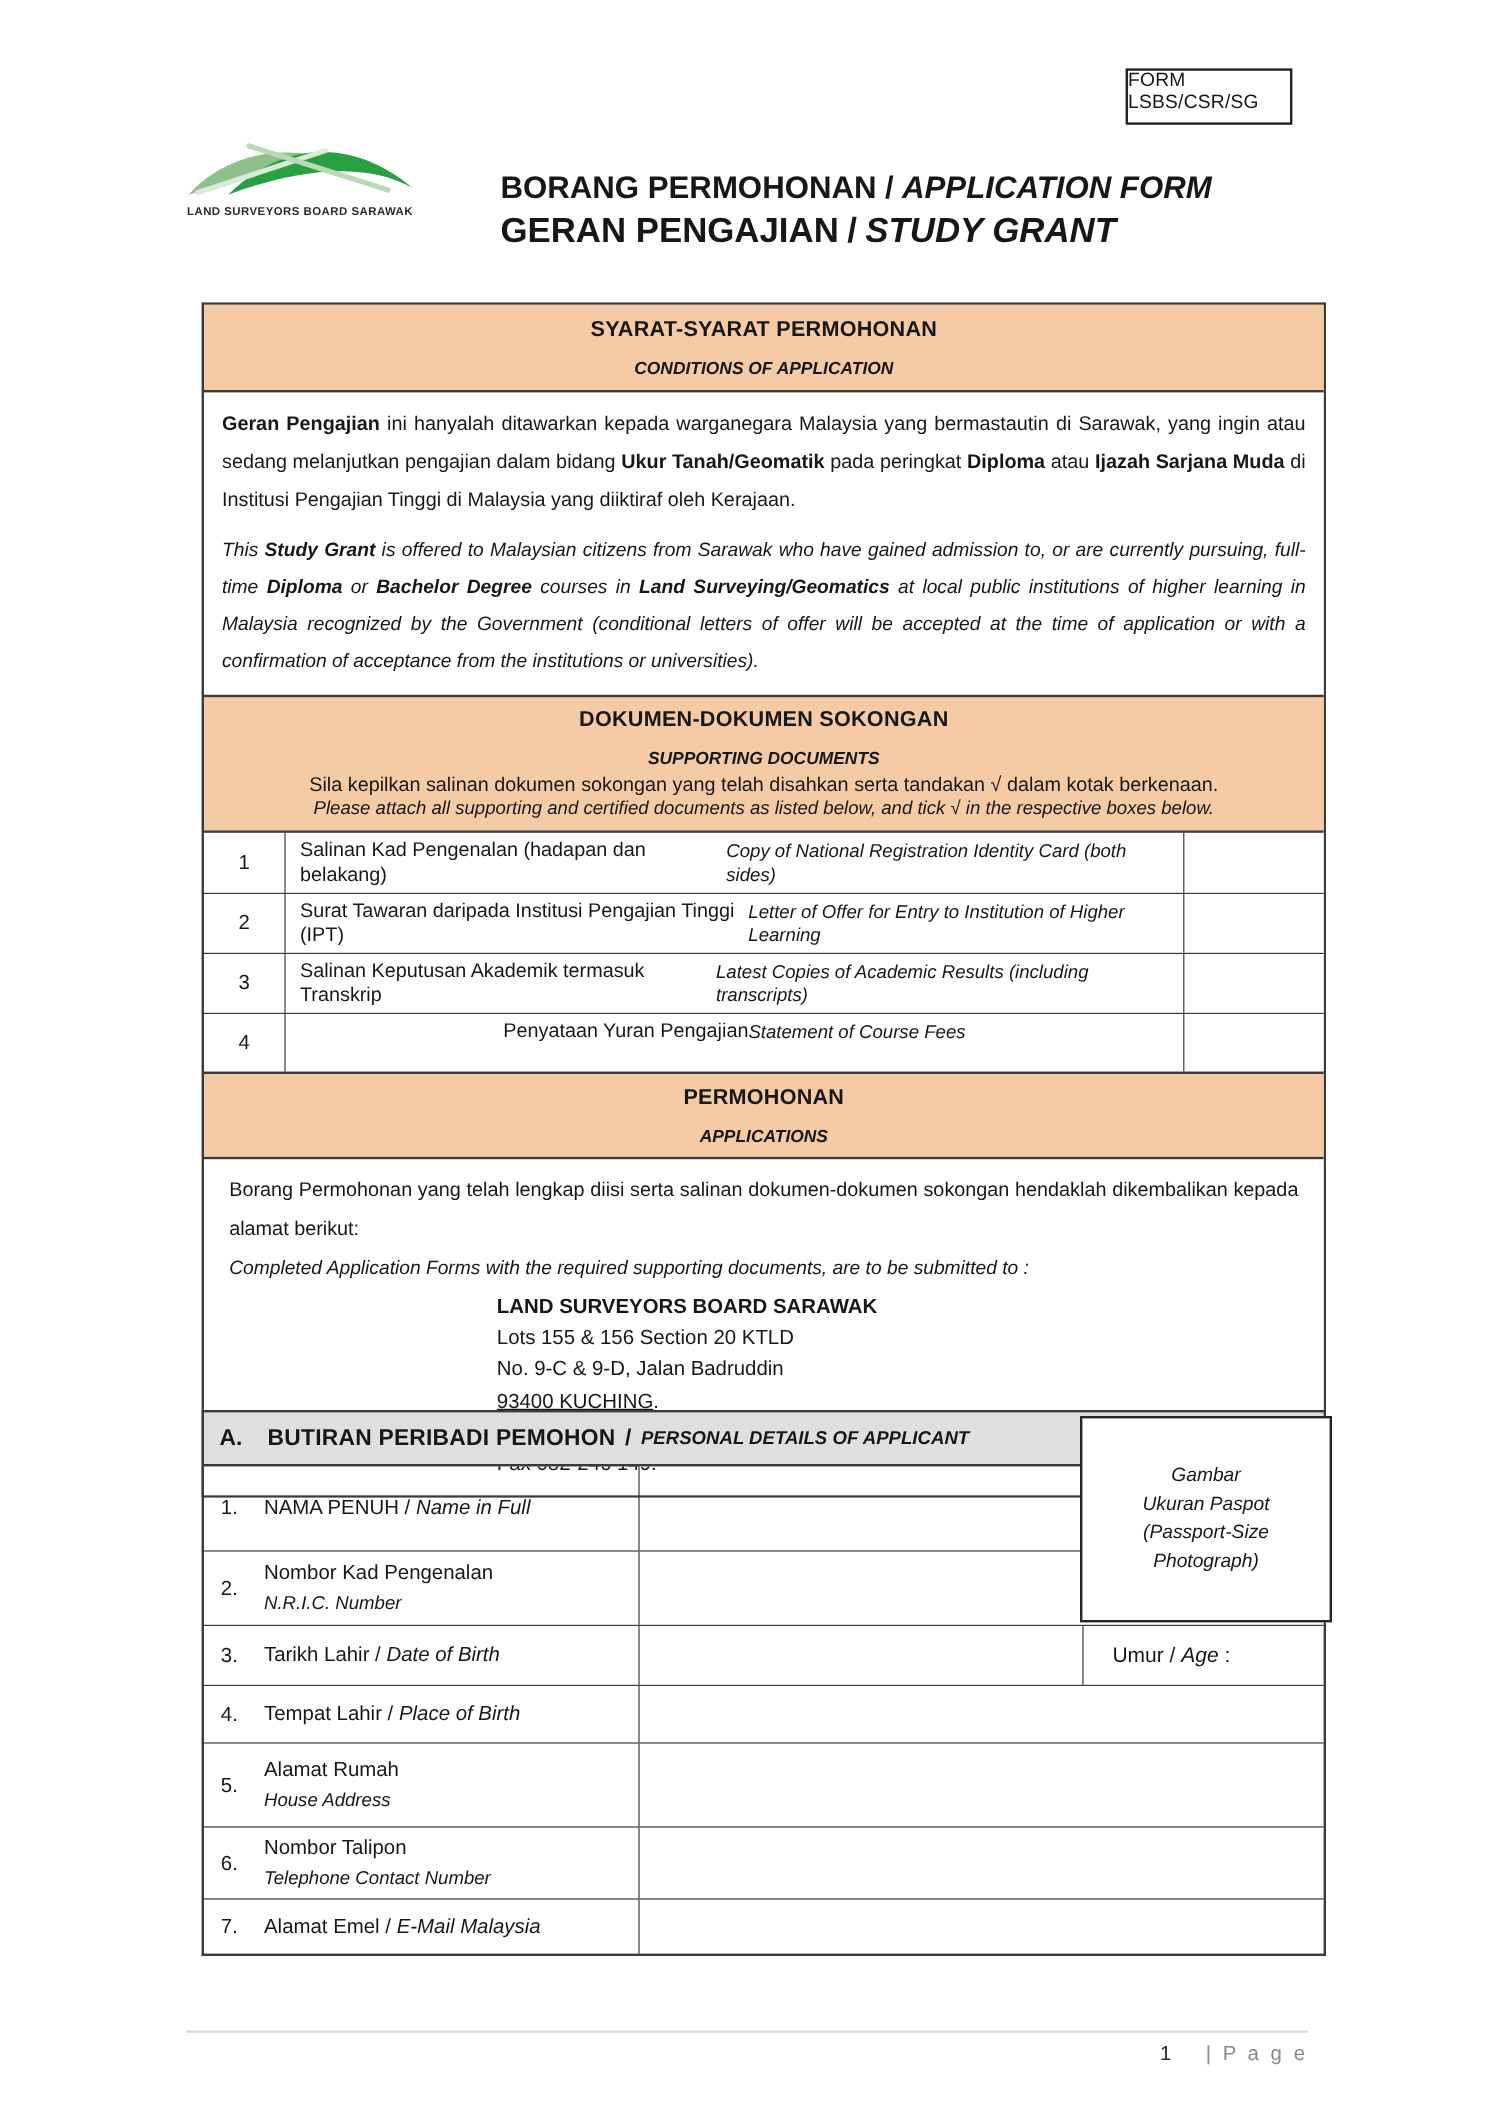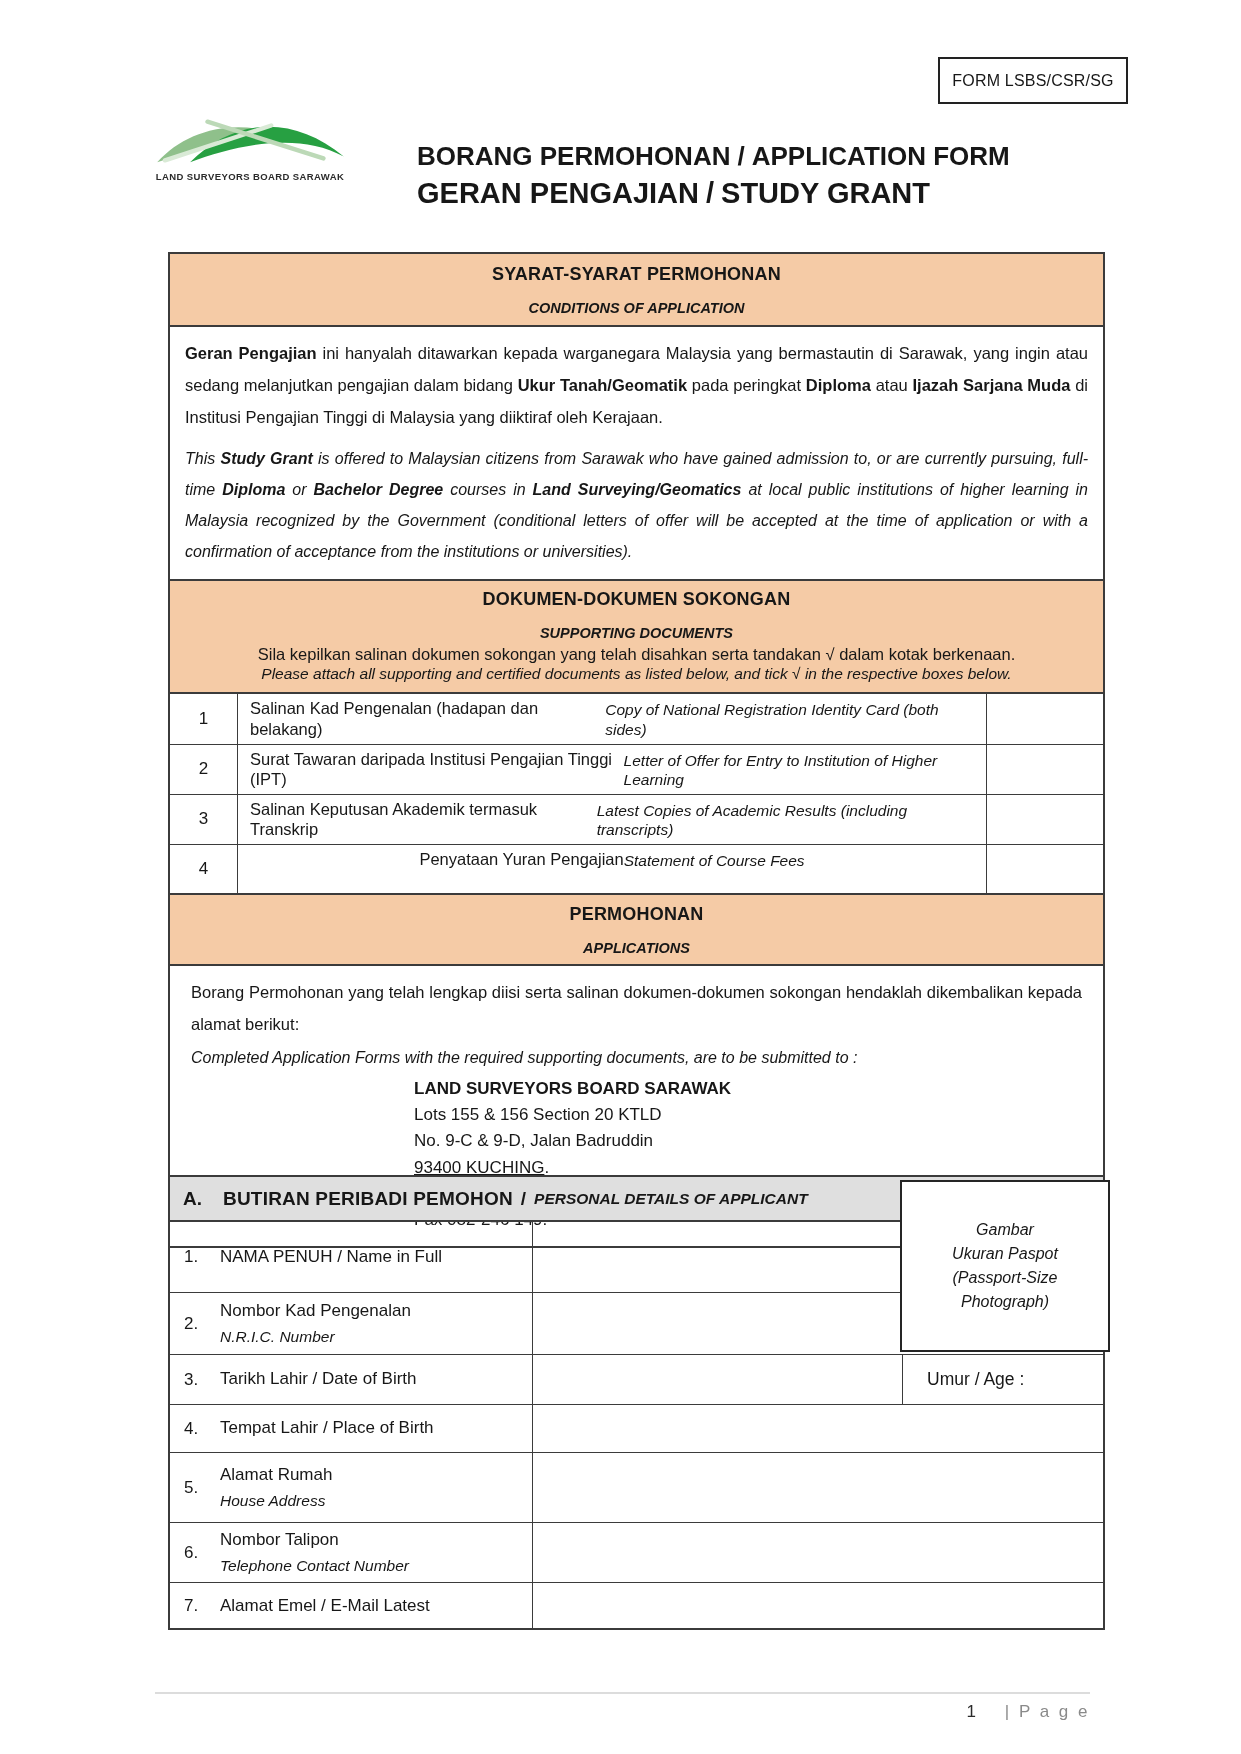--- a/index.html
+++ b/index.html
@@ -7,26 +7,26 @@
     --gray-head:#DFDFDF;
     --border:#3b3b3b;
     --ink:#171717;
   }
   *{box-sizing:border-box;margin:0;padding:0;}
   html,body{background:#fff;}
   body{font-family:"Liberation Sans", sans-serif;color:var(--ink);}
   .sheet{position:relative;width:1241px;height:1754px;background:#fff;overflow:hidden;}
 
   .b{font-weight:bold;}
-  .i{margin-top:48px;}
+  .i{font-style:italic;margin-top:48px;}
   .u{text-decoration:underline;}
 
   
-  .form-code{position:absolute;left:938px;top:57px;width:190px;height:47px;
-    border:2px solid #222;display:flex;align-items:center;justify-content:center;
+  .form-code{position:absolute;left:938px;top:57px;width:139px;height:47px;
+    border:2px solid #222;display:flex;align-items:flex-start;justify-content:center;
     font-size:16px;letter-spacing:.2px;}
 
   
   .logo{position:absolute;left:152px;top:112px;width:196px;text-align:center;}
   .logo svg{display:block;width:196px;height:58px;}
   .logo-caption{font-size:9.5px;font-weight:bold;letter-spacing:.4px;color:#2b2b2b;white-space:nowrap;margin-top:1px;}
 
   
   .titles{position:absolute;left:417px;top:140px;line-height:1.25;white-space:nowrap;}
   .title-l1{font-size:26px;font-weight:bold;}
@@ -266,21 +266,21 @@
             <div><span>Nombor Talipon</span></div>
             <div class="a-line2">Telephone Contact Number</div>
           </div>
         </div>
         <div class="a-field"></div>
       </div>
 
       <div class="a-row h46">
         <div class="a-label">
           <span class="a-num">7.</span>
-          <div class="a-lines"><span>Alamat Emel / </span><span class="i">E-Mail Latest</span></div>
+          <div class="a-lines"><span>Alamat Emel / </span><span class="i">E-Mail Malaysia</span></div>
         </div>
         <div class="a-field"></div>
       </div>
 
     </div>
   </div>
 
   <div class="photo-box">
     <div>Gambar</div>
     <div>Ukuran Paspot</div>

